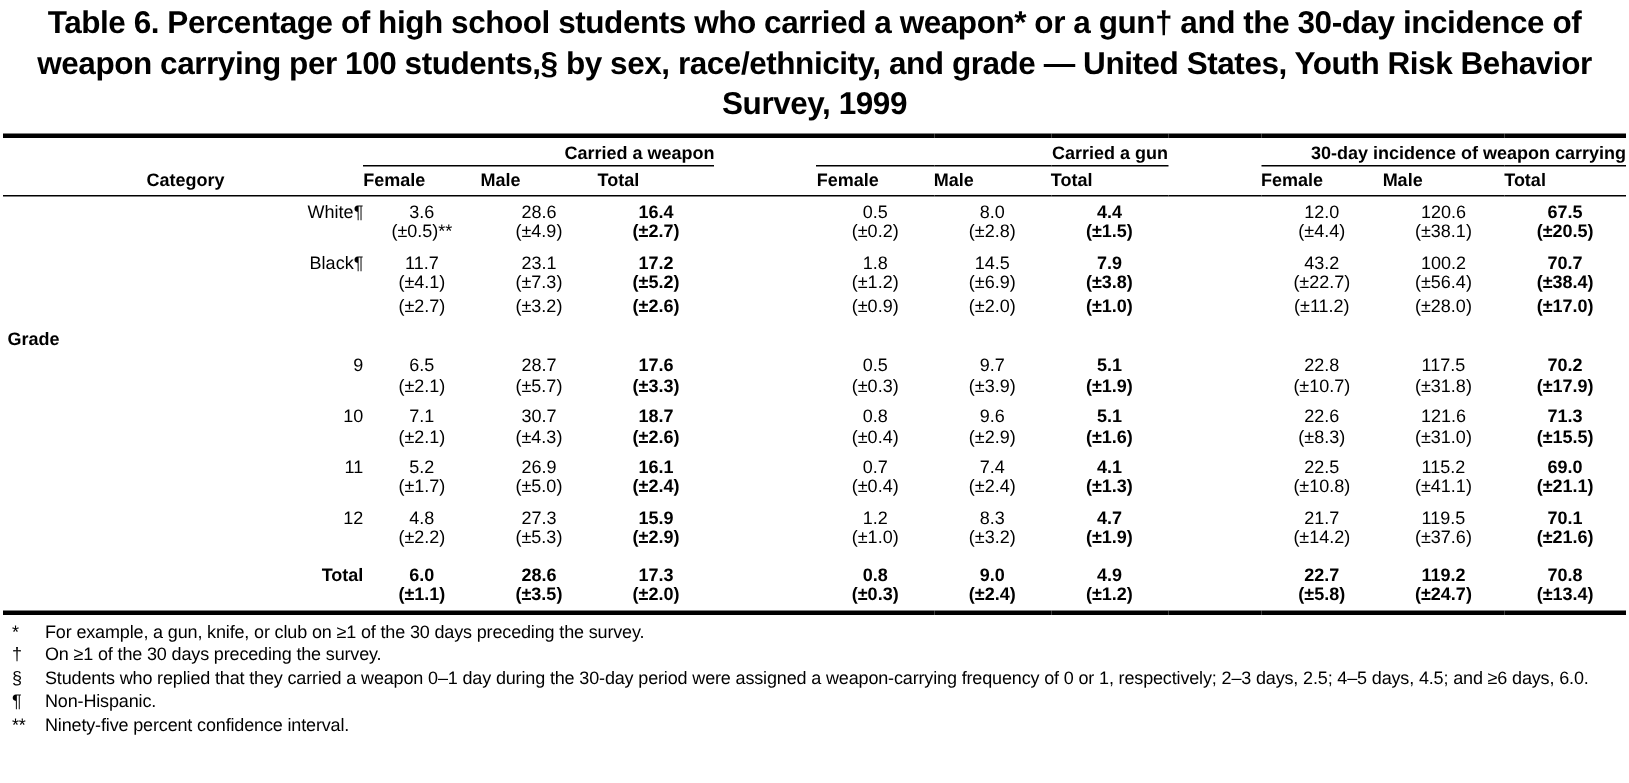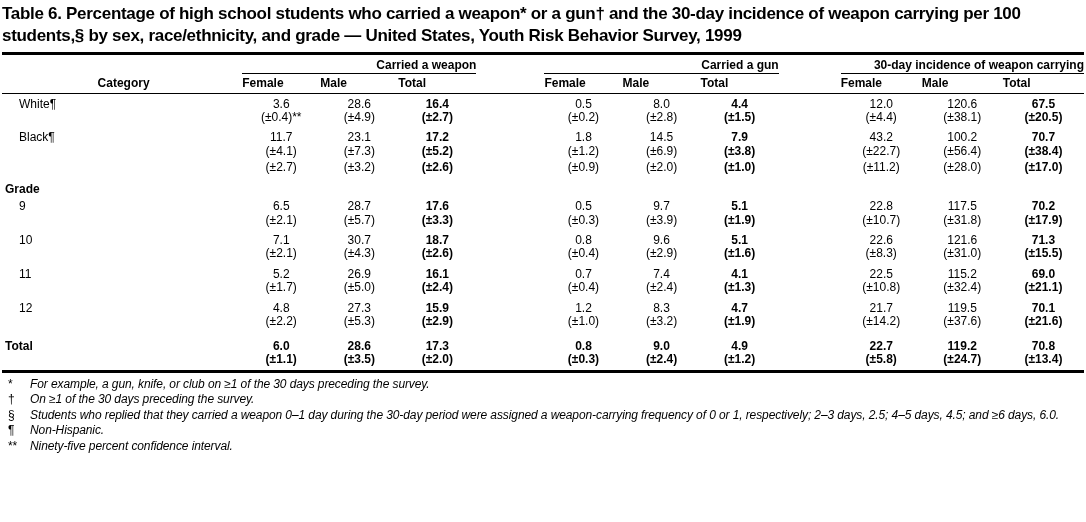--- a/index.html
+++ b/index.html
@@ -6,25 +6,26 @@
   html, body { margin: 0; padding: 0; }
   body {
     width: 1086px;
     background: #ffffff;
     color: #000000;
     font-family: "Liberation Sans", "DejaVu Sans", sans-serif;
   }
   .page { padding: 3px 2px 4px 2px; }
 
   .title {
-    font-size: 17px;
+    font-size: 21px;
     font-weight: 700;
     line-height: 1.28;
     letter-spacing: -0.3px;
     margin: 0 0 5px 0;
+    text-align: center;
   }
 
   table.data-table {
     border-collapse: collapse;
     table-layout: fixed;
     width: 1082px;
     border-top: 3px solid #000;
     border-bottom: 3px solid #000;
   }
   th, td { font-size: 12px; padding: 0; vertical-align: bottom; }
@@ -45,21 +46,21 @@
   .h-blank, .h-gap { border-bottom: none; }
   tr.col-header-row th {
     border-bottom: 1px solid #000;
     padding: 2px 0 3px 0;
     font-weight: 700;
     text-align: left;
   }
   tr.col-header-row th.h-cat { text-align: center; padding-left: 3px; }
 
   tbody td { text-align: center; line-height: 1.12; }
-  td.label { text-align: left; padding-left: 3px; white-space: nowrap; }
+  td.label { text-align: right; padding-left: 3px; white-space: nowrap; }
   td.label.indent { padding-left: 17px; }
   tr.section-row td {
     font-weight: 700;
     text-align: left;
     padding: 5px 0 0 3px;
   }
   tr.value-row td { padding-top: 4px; }
   tr.value-row.total-row td { padding-top: 8px; }
   tr.ci-row td { padding-bottom: 3px; }
   .colbold { font-weight: 700; }
@@ -67,21 +68,21 @@
   td.gapcell { }
 
   .footnotes {
     padding: 4px 4px 0 6px;
     font-size: 12px;
     line-height: 1.3;
     letter-spacing: -0.1px;
   }
   .footnote { display: flex; }
   .fn-sym { flex: 0 0 22px; }
-  .fn-text { flex: 1; font-style: italic; }
+  .fn-text { flex: 1; }
 </style>
 </head>
 <body>
 
 <div class="page">
 
   <div class="title">Table 6. Percentage of high school students who carried a weapon* or a gun† and the 30-day incidence of weapon carrying per 100 students,§ by sex, race/ethnicity, and grade — United States, Youth Risk Behavior Survey, 1999</div>
 
   <table class="data-table">
     <colgroup>
@@ -132,21 +133,21 @@
           <td class="num">0.5</td>
           <td class="num">8.0</td>
           <td class="num colbold">4.4</td>
           <td class="gapcell"></td>
           <td class="num">12.0</td>
           <td class="num">120.6</td>
           <td class="num colbold">67.5</td>
         </tr>
         <tr class="ci-row">
           <td class="label"></td>
-          <td class="num">(±0.4)**</td>
+          <td class="num">(±0.5)**</td>
           <td class="num">(±4.9)</td>
           <td class="num colbold">(±2.7)</td>
           <td class="gapcell"></td>
           <td class="num">(±0.2)</td>
           <td class="num">(±2.8)</td>
           <td class="num colbold">(±1.5)</td>
           <td class="gapcell"></td>
           <td class="num">(±4.4)</td>
           <td class="num">(±38.1)</td>
           <td class="num colbold">(±20.5)</td>
@@ -270,21 +271,21 @@
           <td class="label"></td>
           <td class="num">(±1.7)</td>
           <td class="num">(±5.0)</td>
           <td class="num colbold">(±2.4)</td>
           <td class="gapcell"></td>
           <td class="num">(±0.4)</td>
           <td class="num">(±2.4)</td>
           <td class="num colbold">(±1.3)</td>
           <td class="gapcell"></td>
           <td class="num">(±10.8)</td>
-          <td class="num">(±32.4)</td>
+          <td class="num">(±41.1)</td>
           <td class="num colbold">(±21.1)</td>
         </tr>
         <tr class="value-row">
           <td class="label indent">12</td>
           <td class="num">4.8</td>
           <td class="num">27.3</td>
           <td class="num colbold">15.9</td>
           <td class="gapcell"></td>
           <td class="num">1.2</td>
           <td class="num">8.3</td>

